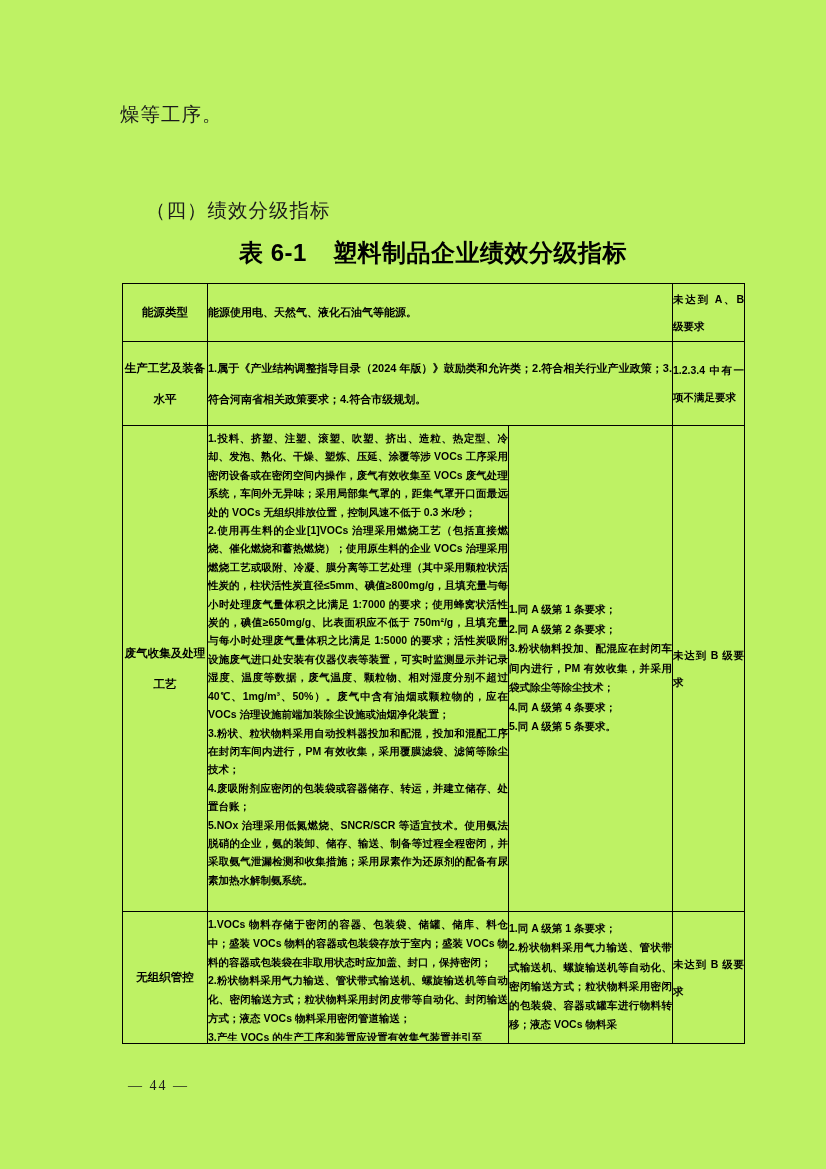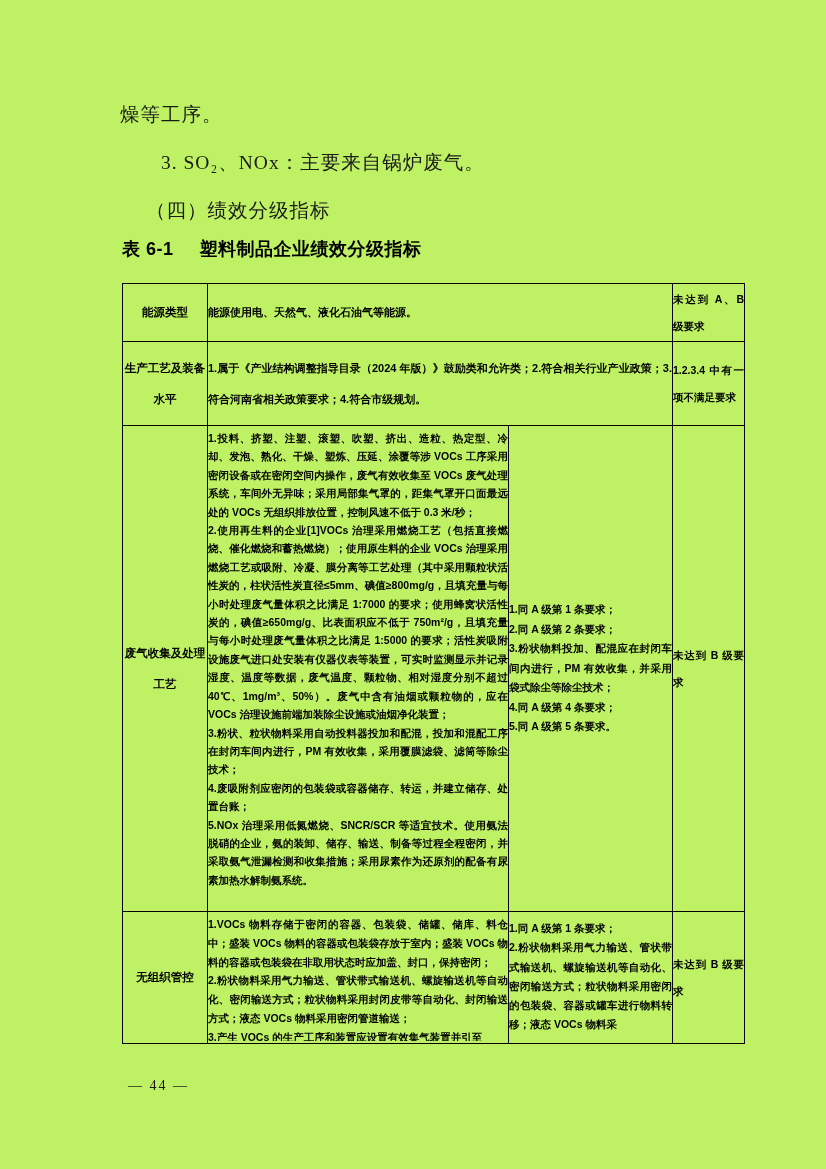--- a/index.html
+++ b/index.html
@@ -16,23 +16,23 @@
     position:absolute;
     font-family:"Liberation Serif", serif;
     font-size:19.5px;
     letter-spacing:1px;
     white-space:nowrap;
     color:#1a1a1a;
   }
   .caption {
     position:absolute;
     left:122px; top:237px; width:622px;
-    text-align:left;
+    text-align:center;
     font-weight:bold;
-    font-size:18px;
+    font-size:24px;
     letter-spacing:0.5px;
     white-space:nowrap;
   }
   .caption .cap-num { margin-right:26px; }
   table.perf {
     position:absolute;
     left:122px; top:283px;
     width:622px;
     border-collapse:collapse;
     table-layout:fixed;
@@ -72,21 +72,20 @@
     color:#1a1a1a;
   }
 </style>
 </head>
 <body>
 
 <div class="page">
 
   <div class="intro-line" style="left:120px; top:101px;">燥等工序。</div>
 
-  <div class="intro-line" style="left:161px; top:149px;">3. SO₂、NOx：主要来自锅炉废气。</div>
 
   <div class="intro-line" style="left:146px; top:197px;">（四）绩效分级指标</div>
 
   <div class="caption">
     <span class="cap-num">表 6-1</span><span>塑料制品企业绩效分级指标</span>
   </div>
 
   <table class="perf">
     <colgroup>
       <col style="width:85px">

